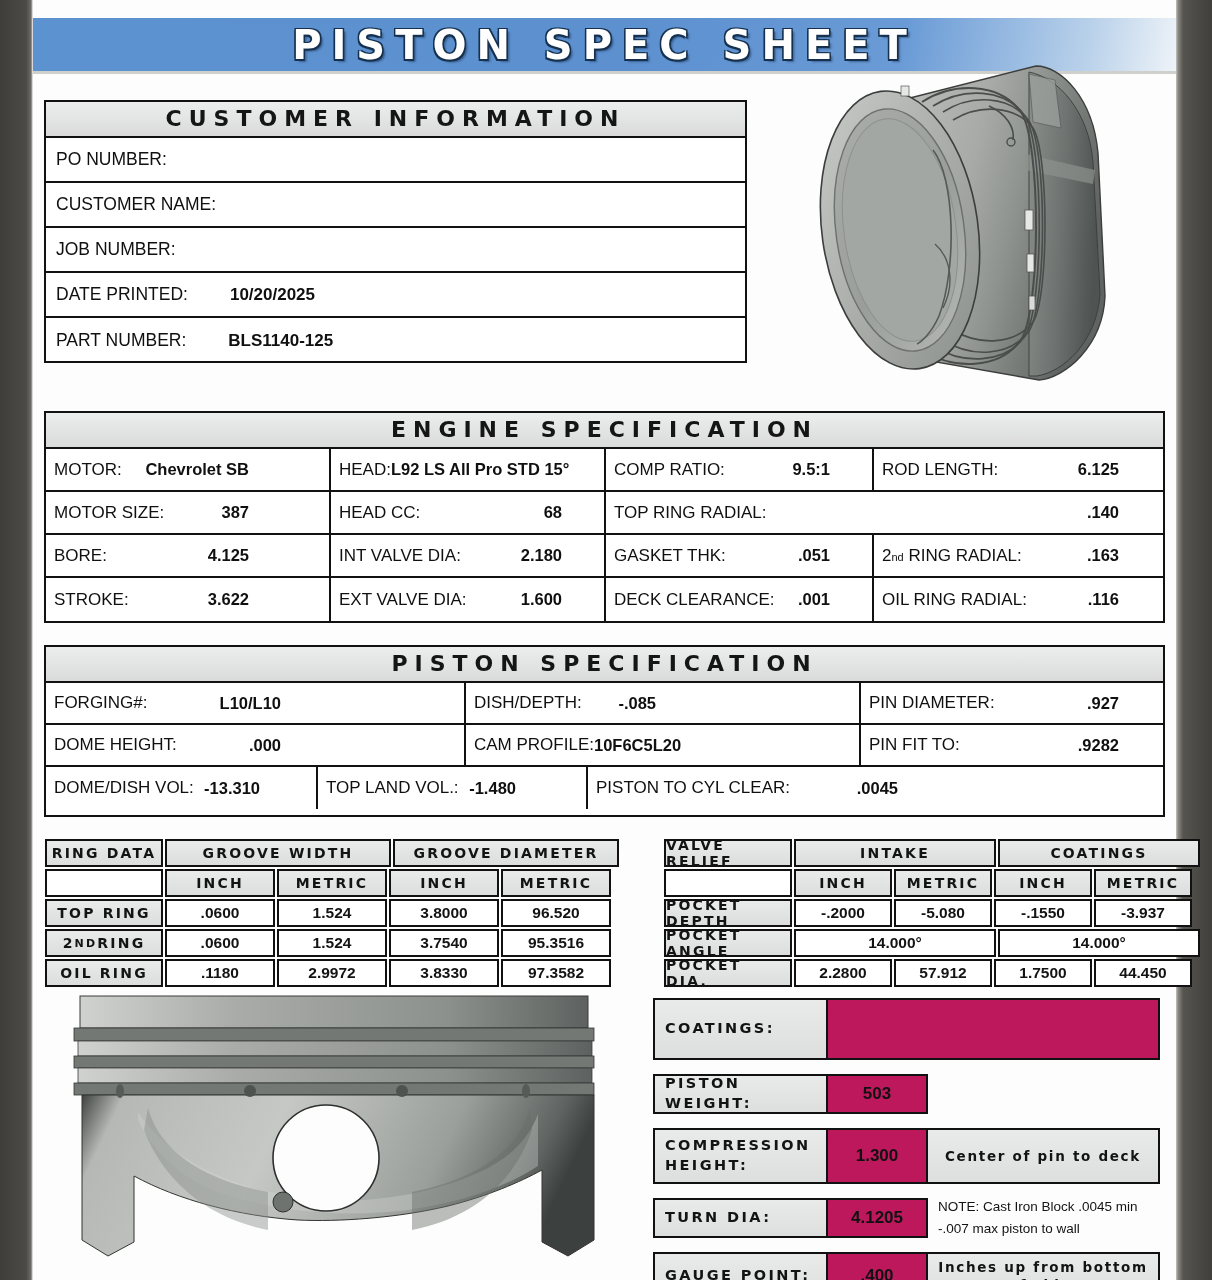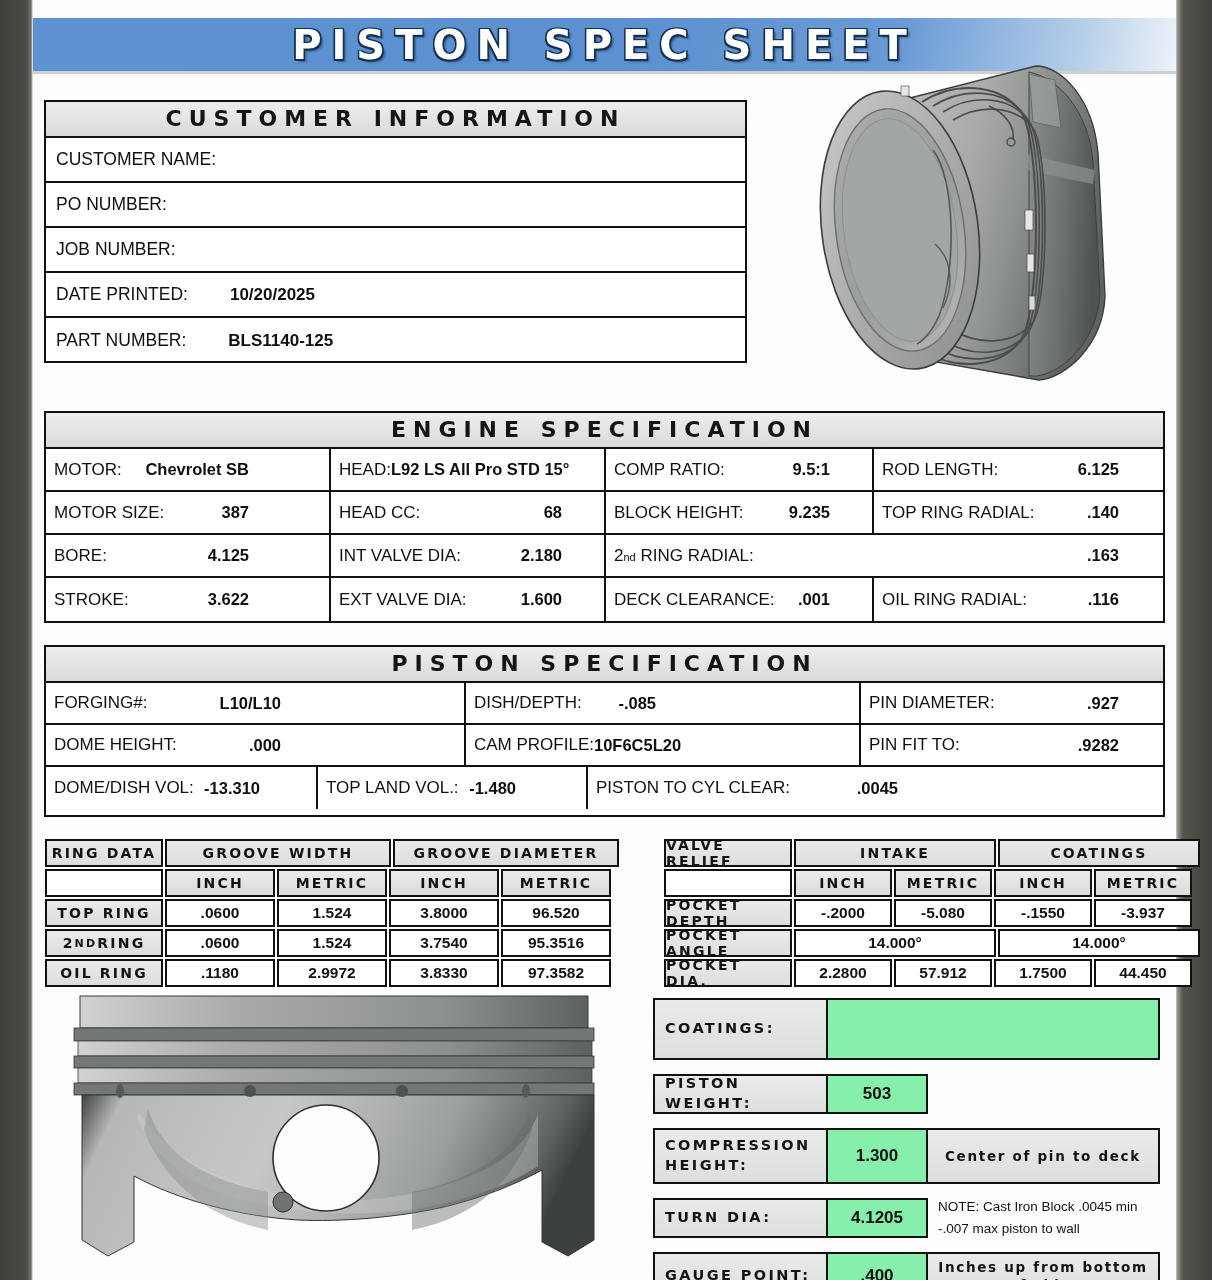--- a/index.html
+++ b/index.html
@@ -114,21 +114,21 @@
   .bk{
     box-sizing:border-box;border:2.5px solid #111;width:175px;
     background:linear-gradient(180deg,#e9eaea,#dddede);
     display:flex;align-items:center;padding:0 10px;
     font-family:"DejaVu Sans",sans-serif;
     font-size:14.5px;font-weight:bold;letter-spacing:2.4px;color:#131313;
     line-height:1.35;
   }
   .bv{
     box-sizing:border-box;border:2.5px solid #111;border-left:none;width:100px;
-    background:#86efac;display:flex;align-items:center;justify-content:center;
+    background:#be185d;display:flex;align-items:center;justify-content:center;
     font-size:17px;font-weight:bold;color:#111;
   }
   .bn{
     box-sizing:border-box;border:2.5px solid #111;border-left:none;width:232px;
     background:linear-gradient(180deg,#e9eaea,#dddede);
     display:flex;align-items:center;justify-content:center;text-align:center;
     font-family:"DejaVu Sans",sans-serif;
     font-size:13.5px;font-weight:bold;letter-spacing:1.7px;color:#131313;
     line-height:1.35;padding:0 6px;
   }
@@ -149,27 +149,27 @@
 <div class="page">
 
   <div class="banner">
     <div class="banner-title">PISTON SPEC SHEET</div>
   </div>
 
   <div class="sec" id="customer">
     <div class="sechead">CUSTOMER INFORMATION</div>
     <div class="rw">
       <div class="cell" style="width:100%">
+        <span class="lab">PO NUMBER:</span>
+        <span class="val"></span>
+      </div>
+    </div>
+    <div class="rw">
+      <div class="cell" style="width:100%">
         <span class="lab">CUSTOMER NAME:</span>
-        <span class="val"></span>
-      </div>
-    </div>
-    <div class="rw">
-      <div class="cell" style="width:100%">
-        <span class="lab">PO NUMBER:</span>
         <span class="val"></span>
       </div>
     </div>
     <div class="rw">
       <div class="cell" style="width:100%">
         <span class="lab">JOB NUMBER:</span>
         <span class="val"></span>
       </div>
     </div>
     <div class="rw">
@@ -265,38 +265,38 @@
 
     <div class="rw">
       <div class="cell c1">
         <span class="lab">MOTOR SIZE:</span>
         <span class="val">387</span>
       </div>
       <div class="cell c2">
         <span class="lab">HEAD CC:</span>
         <span class="val">68</span>
       </div>
-      <div class="cell c3">
-        <span class="lab">BLOCK HEIGHT:</span>
-        <span class="val">9.235</span>
-      </div>
       <div class="cell c4">
         <span class="lab">TOP RING RADIAL:</span>
         <span class="val">.140</span>
       </div>
     </div>
 
     <div class="rw">
       <div class="cell c1">
         <span class="lab">BORE:</span>
         <span class="val">4.125</span>
       </div>
       <div class="cell c2">
         <span class="lab">INT VALVE DIA:</span>
         <span class="val">2.180</span>
+      </div>
+      <div class="cell c3">
+        <span class="lab">GASKET THK:</span>
+        <span class="val">.051</span>
       </div>
       <div class="cell c4">
         <span class="lab">2<sub>nd</sub> RING RADIAL:</span>
         <span class="val">.163</span>
       </div>
     </div>
 
     <div class="rw">
       <div class="cell c1">
         <span class="lab">STROKE:</span>

